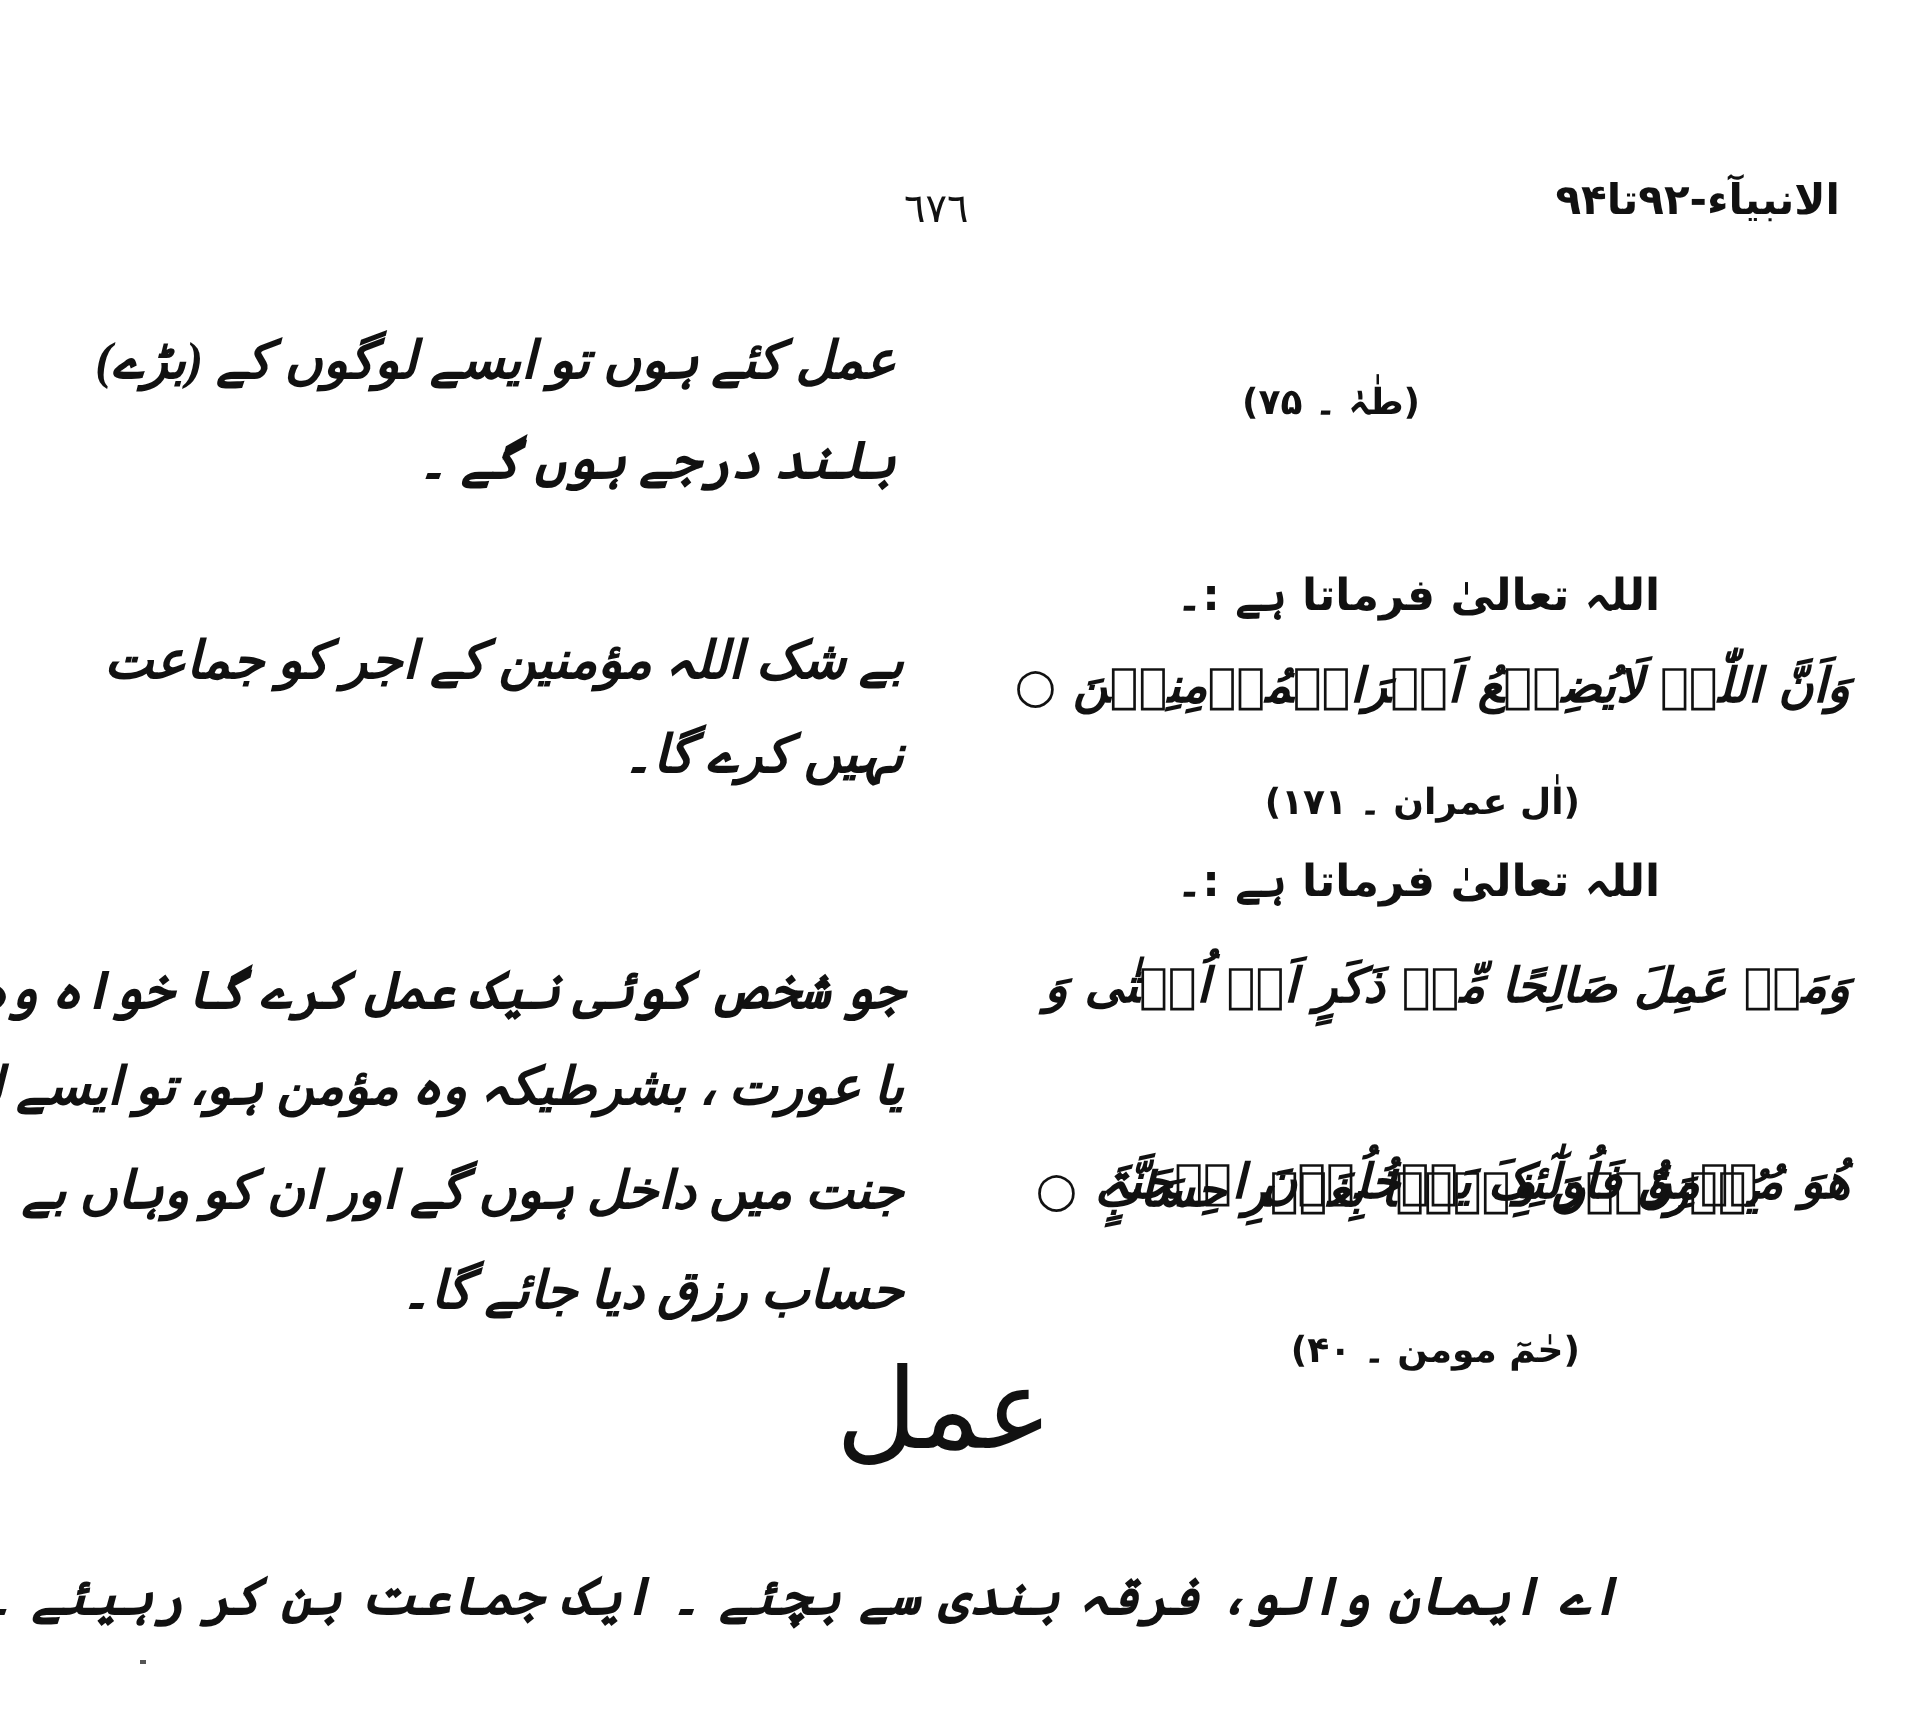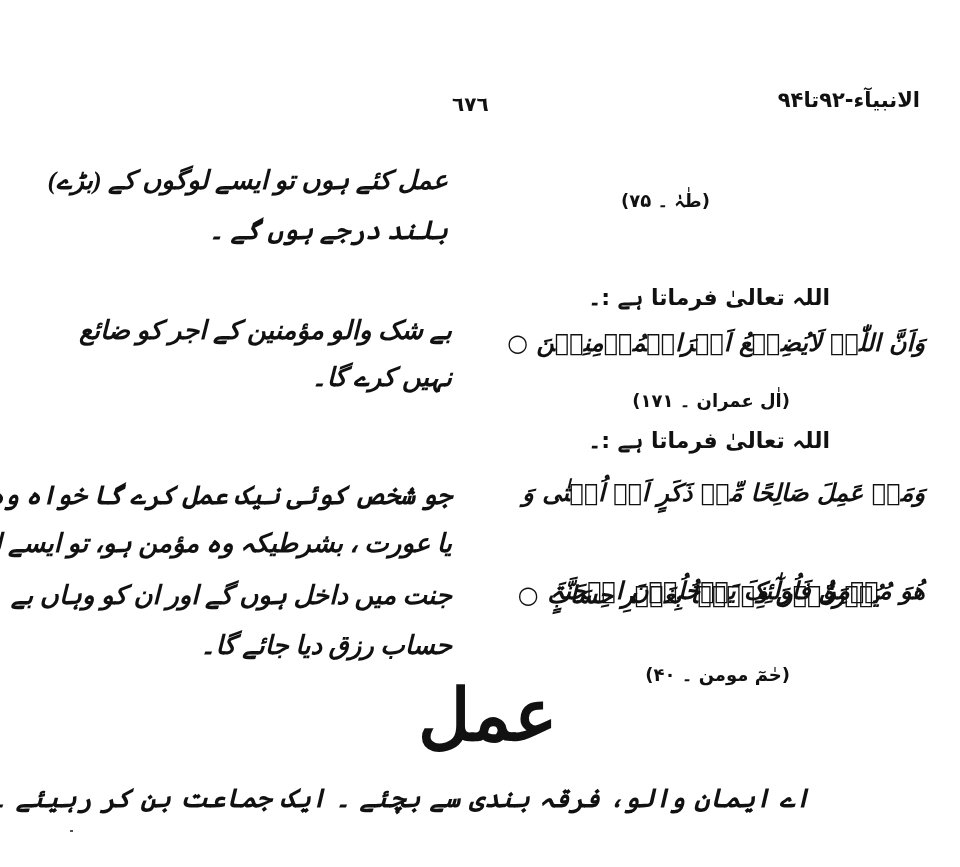--- a/index.html
+++ b/index.html
@@ -14,21 +14,21 @@
       overflow: hidden;
       color: #111111;
       font-family: "DejaVu Sans", sans-serif;
     }
     .rtl { direction: rtl; unicode-bidi: embed; }
     .abs { position: absolute; white-space: nowrap; }
 
     
     .hdr-page-num {
       left: 452px; top: 92px;
-      font-size: 20px; font-weight: bold;
+      font-size: 20px; font-weight: normal;
       font-family: "DejaVu Sans", sans-serif;
     }
     .hdr-surah {
       right: 40px; top: 88px;
       font-size: 21px; font-weight: bold; margin-left: 39px;
     }
 
     
     .ref {
       font-size: 18px; font-weight: bold;
@@ -50,21 +50,21 @@
     
     .urdu {
       font-size: 26px; font-weight: bold;
       font-family: Liberation Serif, serif;
       font-style: italic;
     }
 
     
     .section-title {
       left: 418px; top: 672px;
-      font-size: 72px; font-weight: bold;
+      font-size: 56px; font-weight: normal;
       font-family: "DejaVu Serif", serif;
     }
     .closing {
       right: 50px; top: 783px;
       font-size: 26px; font-weight: bold; font-style: italic;
       font-family: "DejaVu Sans", sans-serif;
     }
     .stray-mark {
       left: 70px; top: 830px;
       width: 3px; height: 2px;
@@ -85,21 +85,21 @@
 
 <div class="abs intro rtl" style="right:130px; top:428px;">اللہ تعالیٰ فرماتا ہے :۔</div>
 <div class="abs ayah rtl" style="right:35px; top:478px;">وَمَنۡ عَمِلَ صَالِحًا مِّنۡ ذَکَرٍ اَوۡ اُنۡثٰی وَ</div>
 <div class="abs ayah rtl" style="right:35px; top:528px;margin-top:48px;">ھُوَ مُؤۡمِنٌ فَاُولٰٓئِکَ یَدۡخُلُوۡنَ الۡجَنَّۃَ</div>
 <div class="abs ayah rtl" style="right:80px; top:580px;">یُرۡزَقُوۡنَ فِیۡہَا بِغَیۡرِ حِسَابٍ ○</div>
 <div class="abs ref rtl" style="right:170px; top:664px;">(حٰمٓ مومن ۔ ۴۰)</div>
 
 <div class="abs urdu rtl" style="right:512px; top:165px;">عمل کئے ہوں تو ایسے لوگوں کے (بڑے)</div>
 <div class="abs urdu rtl" style="right:512px; top:215px;">بلند درجے ہوں گے ۔</div>
 
-<div class="abs urdu rtl" style="right:508px; top:315px;">بے شک والو مؤمنین کے اجر کو ضائع</div>
+<div class="abs urdu rtl" style="right:508px; top:315px;">بے شک اللہ مؤمنین کے اجر کو جماعت</div>
 <div class="abs urdu rtl" style="right:508px; top:362px;">نہیں کرے گا۔</div>
 
 <div class="abs urdu rtl" style="right:508px; top:480px;">جو شخص کوئی نیک عمل کرے گا خواہ وہ مرد ہو</div>
 <div class="abs urdu rtl" style="right:508px; top:528px;">یا عورت ، بشرطیکہ وہ مؤمن ہو، تو ایسے لوگ</div>
 <div class="abs urdu rtl" style="right:508px; top:580px;">جنت میں داخل ہوں گے اور ان کو وہاں بے</div>
 <div class="abs urdu rtl" style="right:508px; top:630px;margin-left:40px;">حساب رزق دیا جائے گا۔</div>
 
 <div class="abs section-title rtl">عمل</div>
 <div class="abs closing rtl" style="right:150px;">اے ایمان والو، فرقہ بندی سے بچئے ۔ ایک جماعت بن کر رہیئے ۔</div>
 

